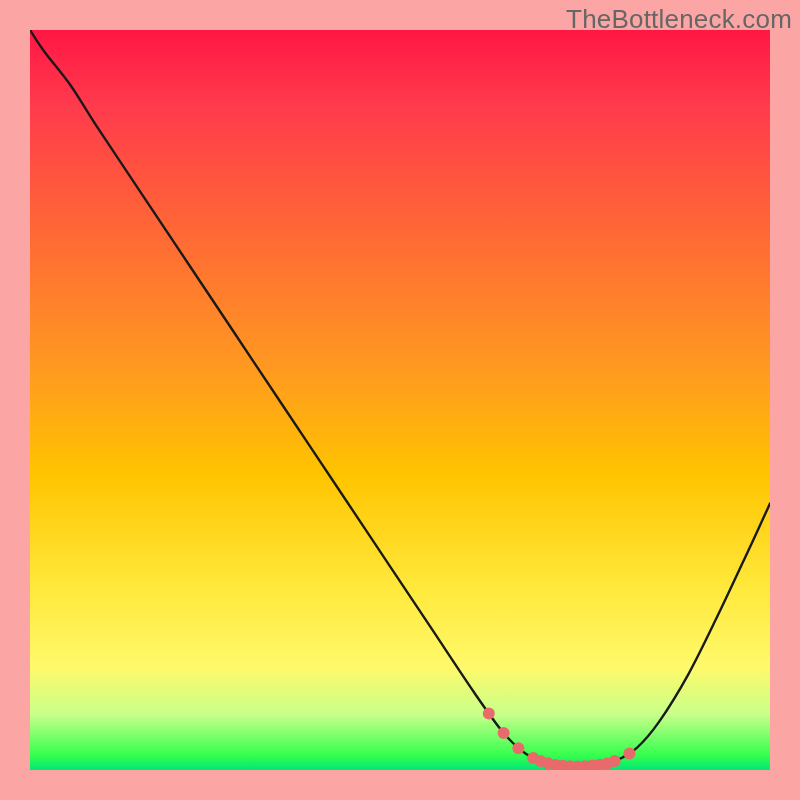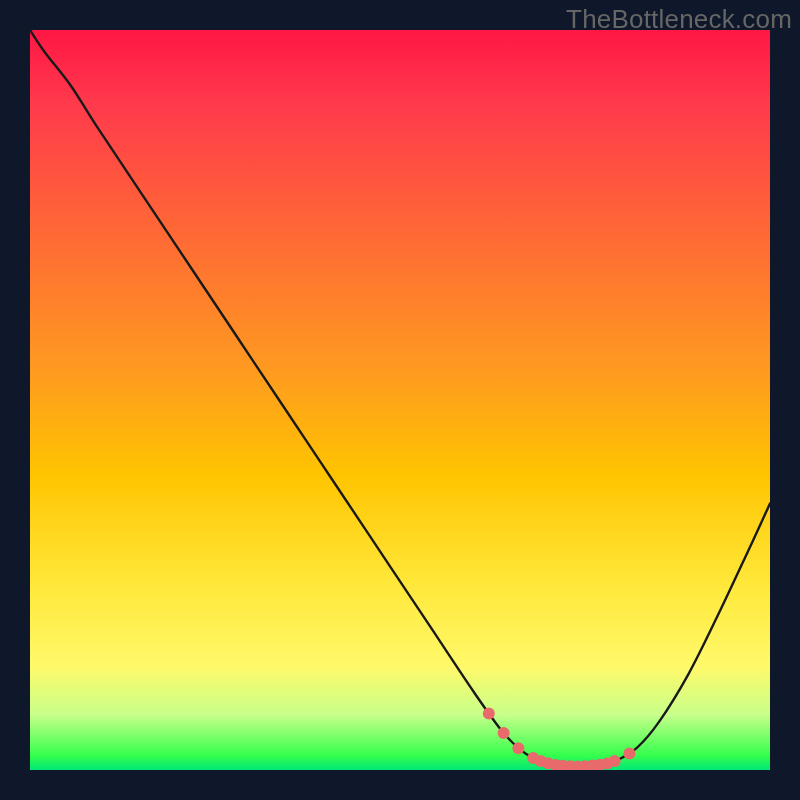--- a/index.html
+++ b/index.html
@@ -1,21 +1,21 @@
 <!DOCTYPE html>
 <html><head>
 <meta charset="utf-8">
 <style>
   * { margin: 0; padding: 0; box-sizing: border-box; }
   html, body { width: 800px; height: 800px; overflow: hidden; background: #000; }
   .frame {
     position: relative;
     width: 800px;
     height: 800px;
-    background: #0f172a;
+    background: #fca5a5;
   }
   .watermark {
     position: absolute;
     top: 4px;
     right: 8px;
     color: #666;
     font-family: Arial, Helvetica, sans-serif;
     font-size: 26px;
     font-weight: 500;
     letter-spacing: 0.2px;

